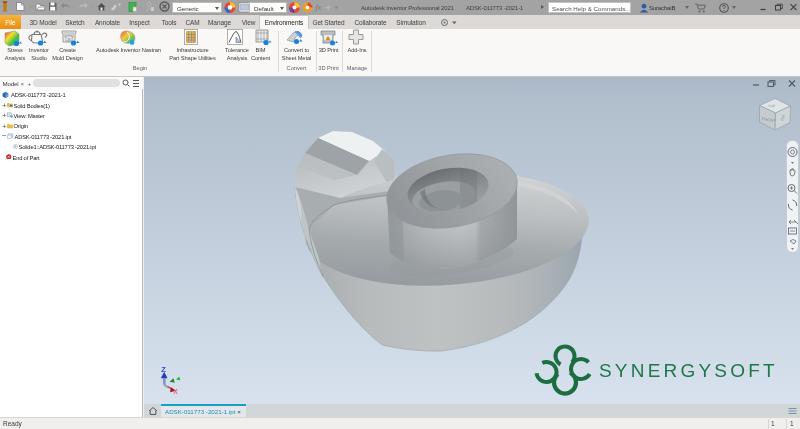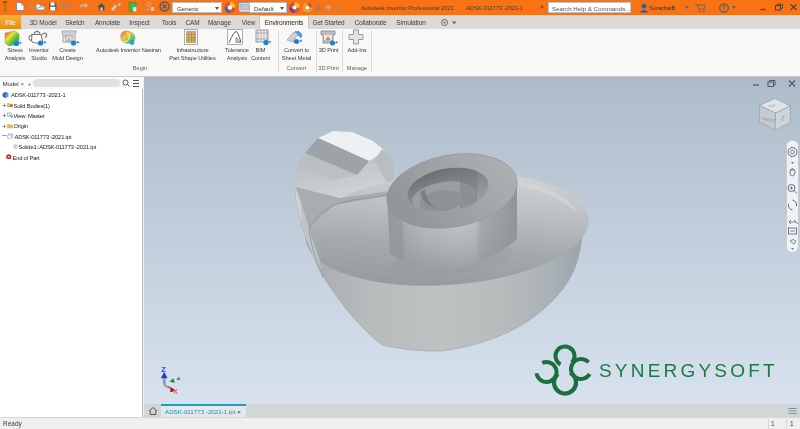--- a/index.html
+++ b/index.html
@@ -1,19 +1,19 @@
 <!DOCTYPE html>
 <html><head>
 <meta charset="utf-8">
 <style>
   html,body{margin:0;padding:0;}
   #app{position:relative;width:800px;height:429px;font-family:"Liberation Sans",sans-serif;overflow:hidden;background:#f0efee;}
   .abs{position:absolute;}
   
-  #titlebar{left:0;top:0;width:800px;height:15px;background:#f97316;}
+  #titlebar{left:0;top:0;width:800px;height:15px;background:#a3a3a3;}
   .ttxt{font-size:5.9px;color:#4a4a4a;top:4.5px;white-space:nowrap;letter-spacing:-0.1px;}
   .combo{top:1.5px;height:11px;background:#fdfdfc;border:1px solid #bdbab7;box-sizing:border-box;}
   .combo .ctxt{position:absolute;left:4px;top:2.5px;font-size:6.2px;color:#333;}
   .combo .carr{position:absolute;right:2px;top:4px;width:0;height:0;border-left:2.5px solid transparent;border-right:2.5px solid transparent;border-top:3px solid #555;}
   .darr{width:0;height:0;border-left:2.5px solid transparent;border-right:2.5px solid transparent;border-top:3px solid #666;top:6px;}
   
   #tabrow{left:0;top:15px;width:800px;height:14px;background:#dcd9d6;}
   .rtab{top:0;height:14px;line-height:15px;font-size:6.5px;color:#3f3f3f;text-align:center;letter-spacing:-0.1px;}
   #filetab{left:0;top:0;width:21px;height:14px;background:linear-gradient(#f8b43c,#e88d10);color:#fff;font-size:6.5px;line-height:15px;text-align:center;}
   #activetab{left:259px;top:0;width:50px;height:14px;background:#f9f8f7;border:1px solid #c8c5c2;border-bottom:none;box-sizing:border-box;color:#222;font-size:6.5px;line-height:14px;text-align:center;letter-spacing:-0.1px;}

